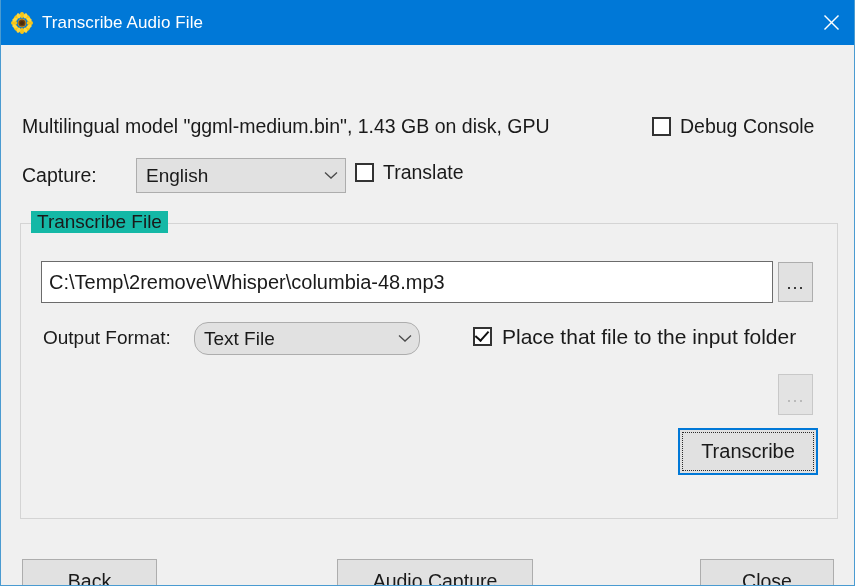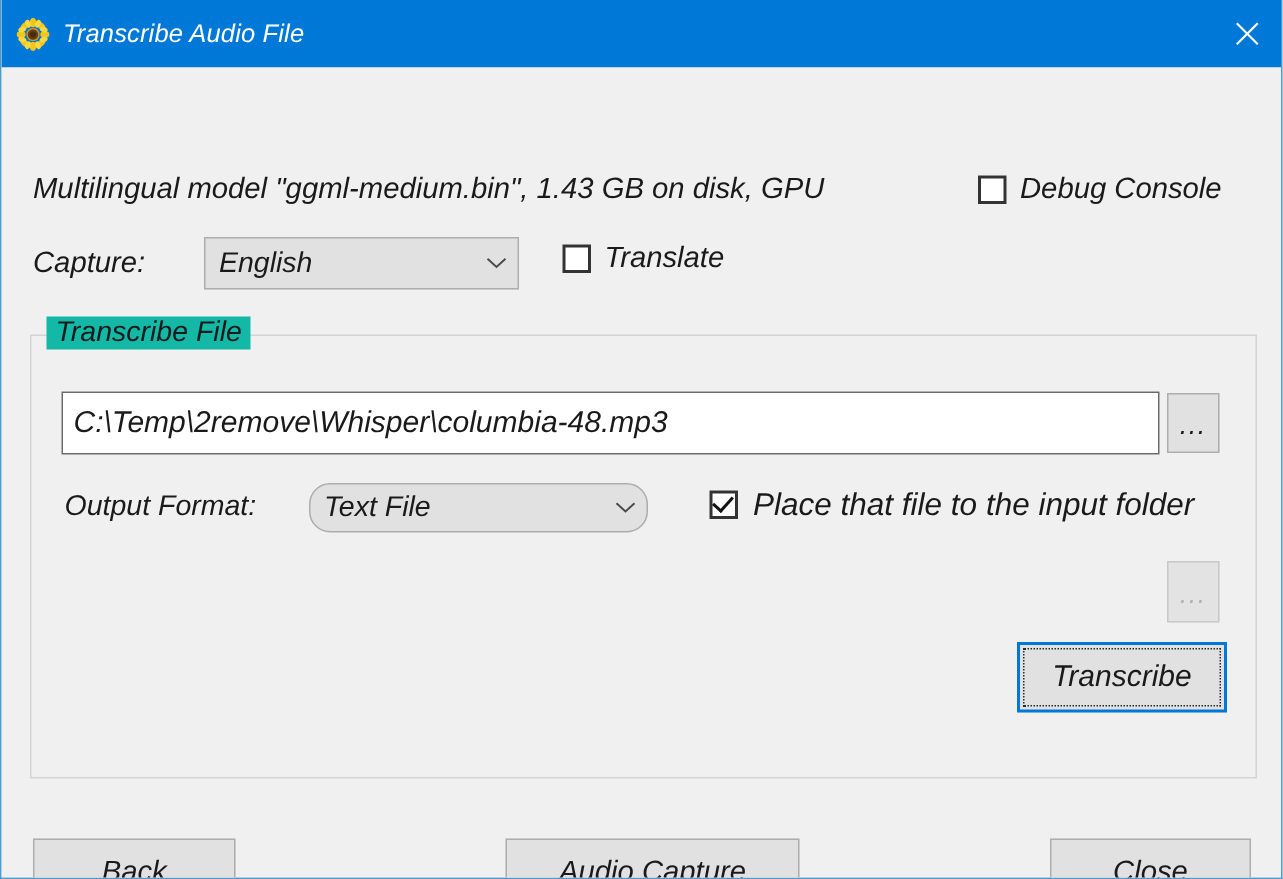--- a/index.html
+++ b/index.html
@@ -16,21 +16,20 @@
 
   .window {
     position: relative;
     width: 855px;
     height: 586px;
     box-sizing: border-box;
     background: #f0f0f0;
     border: 1px solid #4a9bd1;
     border-top: none;
     overflow: hidden;
-    font-style: italic;
   }
 
   
   .titlebar {
     position: relative;
     height: 45px;
     background: #0078d7;
     display: flex;
     align-items: center;
     flex: 0 0 auto;
@@ -97,21 +96,21 @@
   }
   .lang-combo {
     position: absolute;
     left: 135px;
     top: 113px;
     width: 210px;
     height: 35px;
   }
   .translate-check {
     position: absolute;
-    left: 374px;
+    left: 354px;
     top: 118px;
     display: flex;
     align-items: center;
     gap: 9px;
     white-space: nowrap;
   }
 
   
   .cb {
     width: 19px;
@@ -246,21 +245,21 @@
   .outfmt-label {
     position: absolute;
     left: 42px;
     top: 282px;
     font-size: 19px;
     color: #1a1a1a;
     white-space: nowrap;
   }
   .outfmt-combo {
     position: absolute;
-    left: 205px;
+    left: 193px;
     top: 277px;
     width: 226px;
     height: 33px;
     border-radius: 14px;
   }
   .place-check {
     position: absolute;
     left: 427px;
     top: 281px;
     display: flex;

